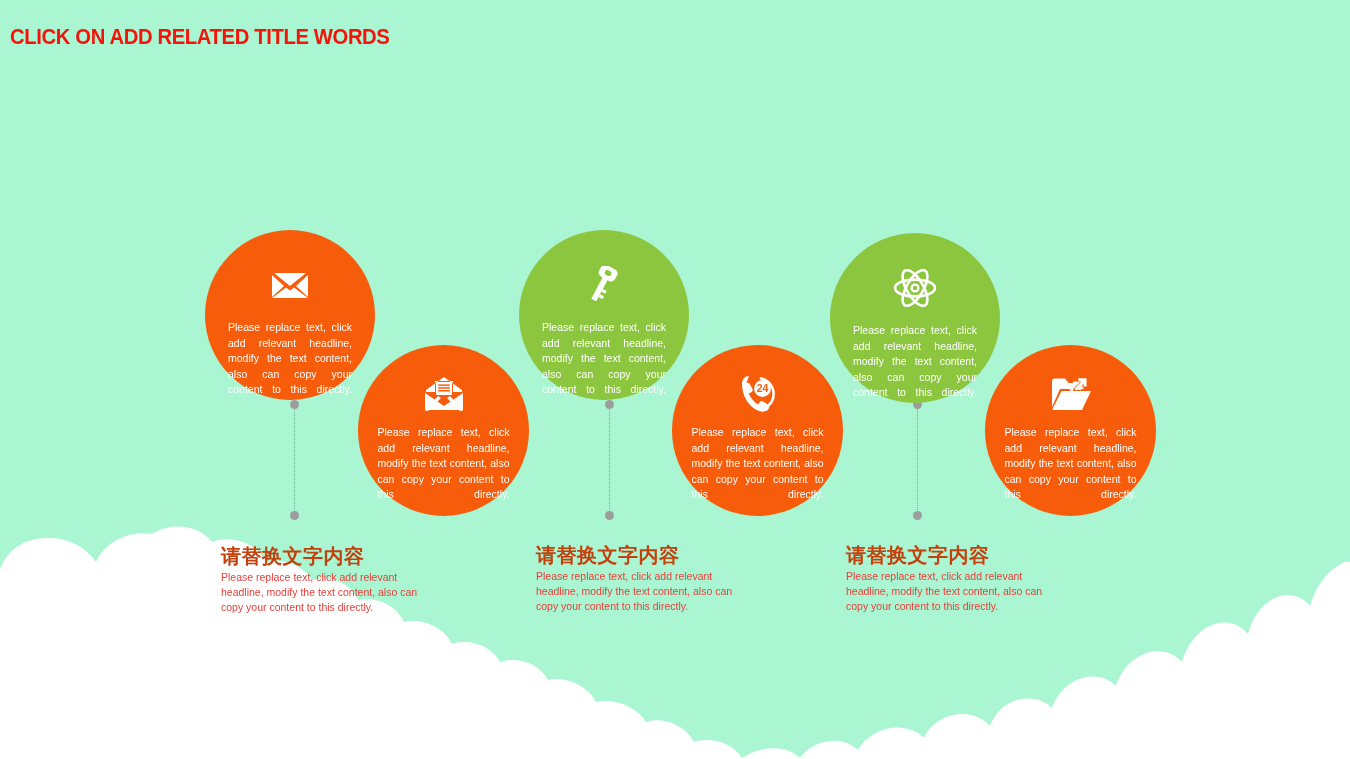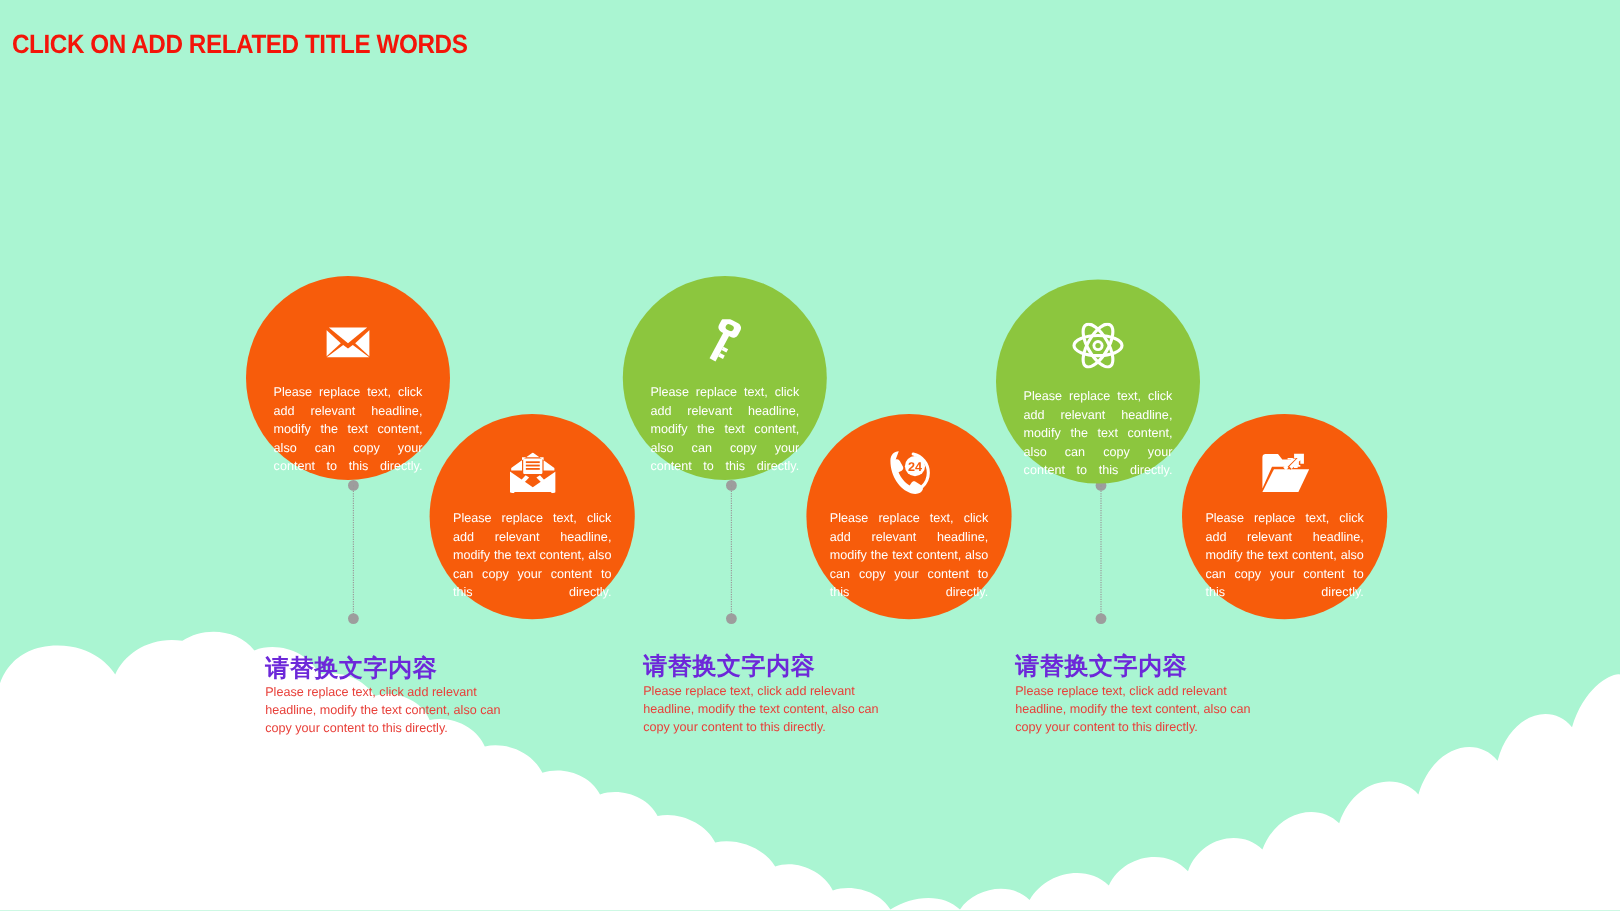--- a/index.html
+++ b/index.html
@@ -85,21 +85,21 @@
     font-family:"Liberation Sans", sans-serif;
   }
   .bubble.small .bubble-text { width:132px; margin-top:12px; }
 
   
   .caption {
     position:absolute;
     width:215px;
   }
   .caption-title {
-    color:#6d28d9;
+    color:#c2410c;
     font-size:20px;
     font-weight:bold;
     line-height:22px;
     letter-spacing:0.5px;
     font-family:"DejaVu Sans", sans-serif;
     margin-bottom:3px;
   }
   .caption-body {
     color:#e8403a;
     font-size:10.5px;

